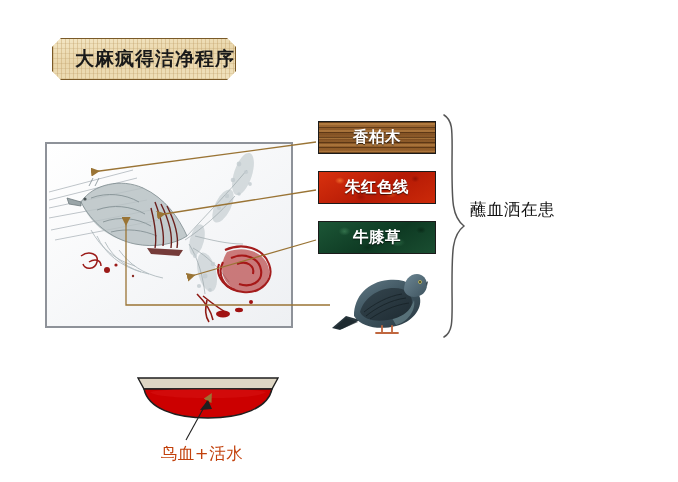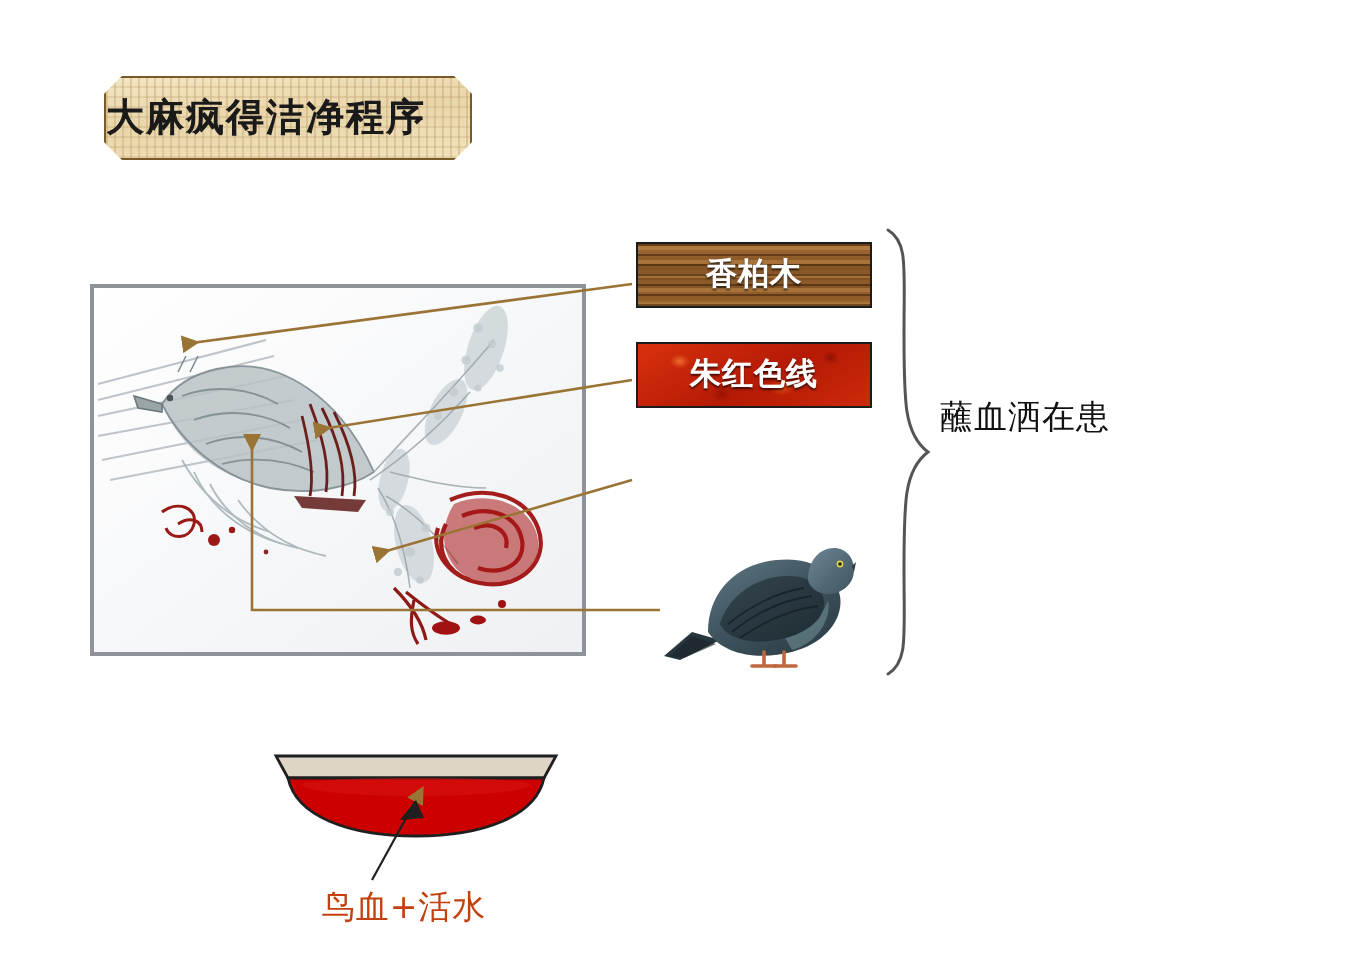--- a/index.html
+++ b/index.html
@@ -28,21 +28,21 @@
         rgba(255,255,255,0) 1px, rgba(255,255,255,0) 4px),
       repeating-linear-gradient(0deg,
         rgba(170,134,80,.20) 0px, rgba(170,134,80,.20) 1px,
         rgba(255,255,255,0) 1px, rgba(255,255,255,0) 5px),
       linear-gradient(175deg, #f3e6c4 0%, #e9d6ab 45%, #f0e2bd 100%);
     clip-path: polygon(
       0px 9px, 9px 0px,
       calc(100% - 9px) 0px, 100% 9px,
       100% calc(100% - 9px), calc(100% - 9px) 100%,
       9px 100%, 0px calc(100% - 9px));
-    display: flex; align-items: center; justify-content: flex-start;
+    display: flex; align-items: center; justify-content: flex-end;
   }
   .banner-text {
     font-size: 19px;
     color: #1a1a1a;
     letter-spacing: 1px;
     font-weight: 700;
     white-space: nowrap;
   }
 
   
@@ -122,21 +122,21 @@
   }
   .side-text {
     position: absolute;
     left: 470px; top: 197px;
     width: 130px;
     font-size: 16.5px;
     color: #111111;
     line-height: 26px;
     letter-spacing: .5px;
   }
-  .side-text div { white-space: nowrap; font-family: Liberation Mono, monospace; }
+  .side-text div { white-space: nowrap; }
 
   
   .bowl {
     position: absolute;
     left: 136px; top: 376px;
     width: 144px; height: 44px;
   }
   .bowl-caption {
     position: absolute;
     left: 132px; top: 443px;
@@ -271,20 +271,23 @@
       <circle cx="69" cy="121" r="1.6" fill="#9b1a18"></circle>
       <circle cx="86" cy="132" r="1.2" fill="#8b2a22"></circle>
     </svg>
   </div>
 
   <div class="chip chip-cedar">
     <span class="chip-text">香柏木</span>
   </div>
   <div class="chip chip-scarlet">
     <span class="chip-text">朱红色线</span>
+  </div>
+  <div class="chip chip-hyssop">
+    <span class="chip-text">牛膝草</span>
   </div>
 
   <svg class="pigeon" viewBox="0 0 98 80">
     <defs>
       <linearGradient id="bodyg" x1="0.1" y1="0" x2="0.9" y2="1">
         <stop offset="0" stop-color="#5e7682"></stop>
         <stop offset="0.45" stop-color="#3f5560"></stop>
         <stop offset="1" stop-color="#2b3b44"></stop>
       </linearGradient>
       <linearGradient id="wingg" x1="0" y1="0" x2="1" y2="1">

